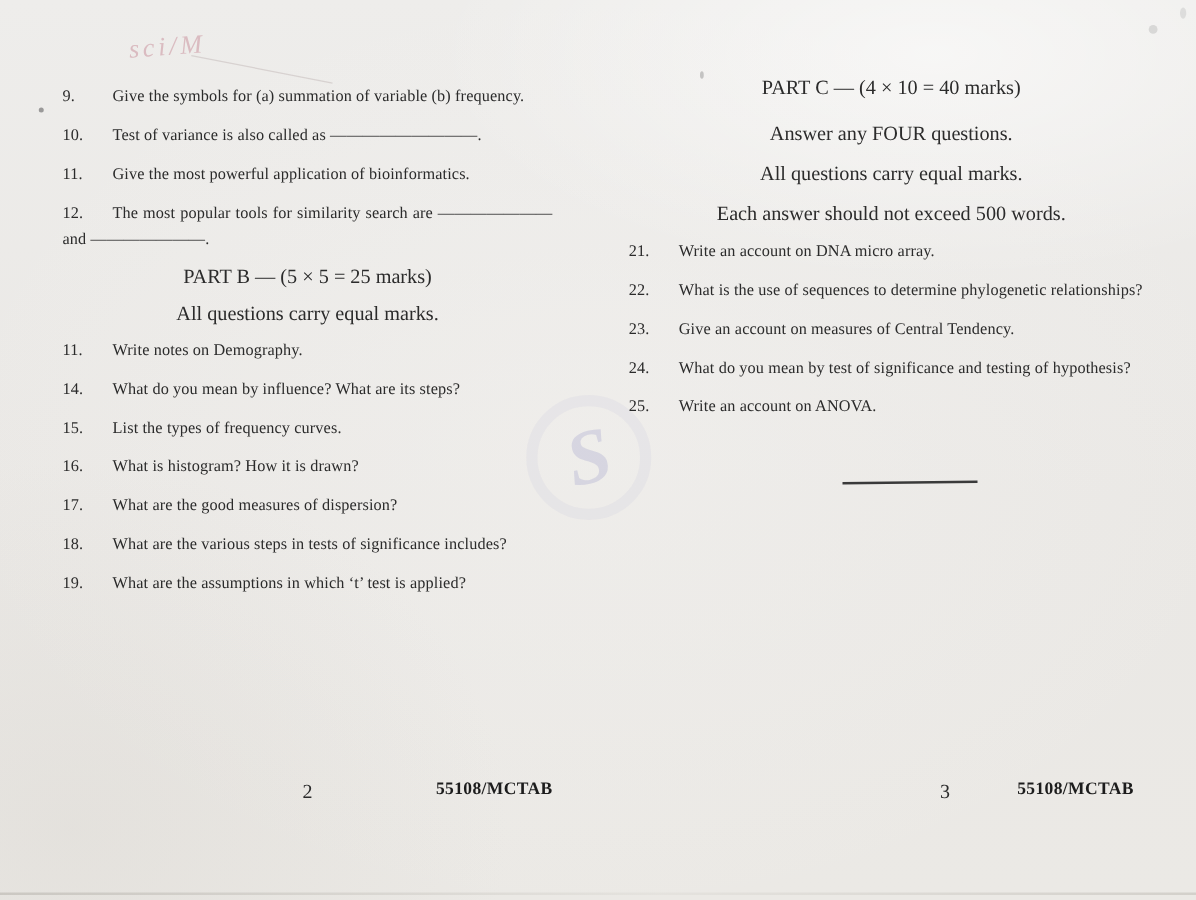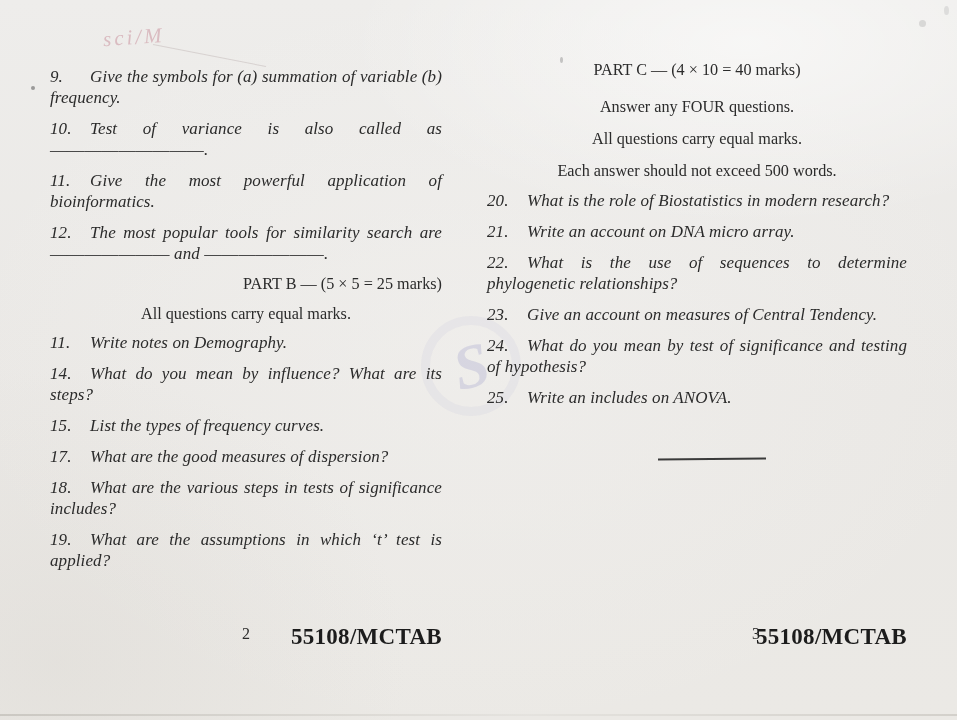--- a/index.html
+++ b/index.html
@@ -11,63 +11,62 @@
     color: #2b2b2b;
     background:
       radial-gradient(ellipse 620px 280px at 78% 6%, rgba(255,255,255,0.55), rgba(255,255,255,0) 65%),
       radial-gradient(ellipse 500px 420px at 6% 92%, rgba(212,208,202,0.30), rgba(212,208,202,0) 70%),
       radial-gradient(ellipse 700px 500px at 50% 50%, rgba(244,243,241,0.45), rgba(244,243,241,0) 75%),
       linear-gradient(180deg, #eeedeb 0%, #eae8e5 55%, #ebe9e5 100%);
   }
 
   .page { position: absolute; }
   .page-left  { left: 50px; top: 66px; width: 392px; }
-  .page-right { left: 487px; top: 60px; width: 420px; }
+  .page-right { left: 503px; top: 60px; width: 420px; }
 
   p.q {
     margin: 0 0 10px 0;
-    font-size: 17px;
+    font-size: 13px;
     line-height: 21px;
     text-align: justify;
     letter-spacing: 0.1px;
-    font-style: italic;
   }
   .qnum { display: inline-block; width: 40px; }
 
   .center-line {
     margin: 0 0 8px 0;
     font-size: 16.2px;
     line-height: 21px;
     text-align: center;
   }
 
   
   .mb12 { margin-bottom: 12px; } .mb11 { margin-bottom: 11px; }
-  .mb10 { } .mb9 { margin-bottom: 9px; text-align: right; }
+  .mb10 { } .mb9 { margin-bottom: 9px; }
   .mb8  { margin-bottom: 8px; }  .mb7 { margin-bottom: 7px; }
   .mb13 { margin-bottom: 13px; } .mb16 { margin-bottom: 16px; }
 
   .divider {
     margin: 50px 0 0 171px;
     width: 108px; height: 0;
     border-top: 2px solid #3a3a3a;
     transform: rotate(-0.6deg);
   }
 
   .footer { position: absolute; top: 624px; height: 22px; }
   .footer-left  { left: 50px;  width: 392px; }
   .footer-right { left: 487px; width: 420px; }
   .pnum {
     position: absolute; top: 1px; left: 0; width: 100%;
     text-align: center; font-size: 16px;
   }
   .footer-right .pnum { left: 120px; width: 298px; }
   .catalog {
     position: absolute; top: 0; right: 0;
-    font-size: 23px; font-weight: bold; letter-spacing: 0.3px; color: #1c1c1c;
+    font-size: 14px; font-weight: bold; letter-spacing: 0.3px; color: #1c1c1c;
   }
 
   .handwriting {
     position: absolute; left: 103px; top: 25px;
     font-style: italic; font-size: 21px; letter-spacing: 3px;
     color: rgba(203,148,158,0.55);
     transform: rotate(-4deg);
   }
   .hand-tail {
     position: absolute; left: 152px; top: 55px;
@@ -119,37 +118,37 @@
   <p class="q mb11"><span class="qnum">10.</span><span>Test of variance is also called as ―――――――――.</span></p>
   <p class="q mb10"><span class="qnum">11.</span><span>Give the most powerful application of bioinformatics.</span></p>
   <p class="q mb8"><span class="qnum">12.</span><span>The most popular tools for similarity search are ――――――― and ―――――――.</span></p>
 
   <p class="center-line mb9">PART B — (5 × 5 = 25 marks)</p>
   <p class="center-line mb7">All questions carry equal marks.</p>
 
   <p class="q mb7"><span class="qnum">11.</span><span>Write notes on Demography.</span></p>
   <p class="q mb7"><span class="qnum">14.</span><span>What do you mean by influence? What are its steps?</span></p>
   <p class="q mb8"><span class="qnum">15.</span><span>List the types of frequency curves.</span></p>
+  <p class="q mb9"><span class="qnum">16.</span><span>What is histogram? How it is drawn?</span></p>
   <p class="q mb10"><span class="qnum">17.</span><span>What are the good measures of dispersion?</span></p>
   <p class="q mb7"><span class="qnum">18.</span><span>What are the various steps in tests of significance includes?</span></p>
   <p class="q mb7"><span class="qnum">19.</span><span>What are the assumptions in which ‘t’ test is applied?</span></p>
 </div>
 
 <div class="page page-right">
   <p class="center-line mb16">PART C — (4 × 10 = 40 marks)</p>
   <p class="center-line mb11">Answer any FOUR questions.</p>
   <p class="center-line mb11">All questions carry equal marks.</p>
   <p class="center-line mb10">Each answer should not exceed 500 words.</p>
 
-  <p class="q mb11"><span class="qnum">20.</span><span>What is the role of Biostatistics in modern research?</span></p>
   <p class="q mb13"><span class="qnum">21.</span><span>Write an account on DNA micro array.</span></p>
   <p class="q mb9"><span class="qnum">22.</span><span>What is the use of sequences to determine phylogenetic relationships?</span></p>
   <p class="q mb12"><span class="qnum">23.</span><span>Give an account on measures of Central Tendency.</span></p>
   <p class="q mb10"><span class="qnum">24.</span><span>What do you mean by test of significance and testing of hypothesis?</span></p>
-  <p class="q mb7"><span class="qnum">25.</span><span>Write an includes on ANOVA.</span></p>
+  <p class="q mb7"><span class="qnum">25.</span><span>Write an account on ANOVA.</span></p>
 
   <div class="divider"></div>
 </div>
 
 <div class="footer footer-left">
   <span class="pnum">2</span>
   <span class="catalog">55108/MCTAB</span>
 </div>
 <div class="footer footer-right">
   <span class="pnum">3</span>

